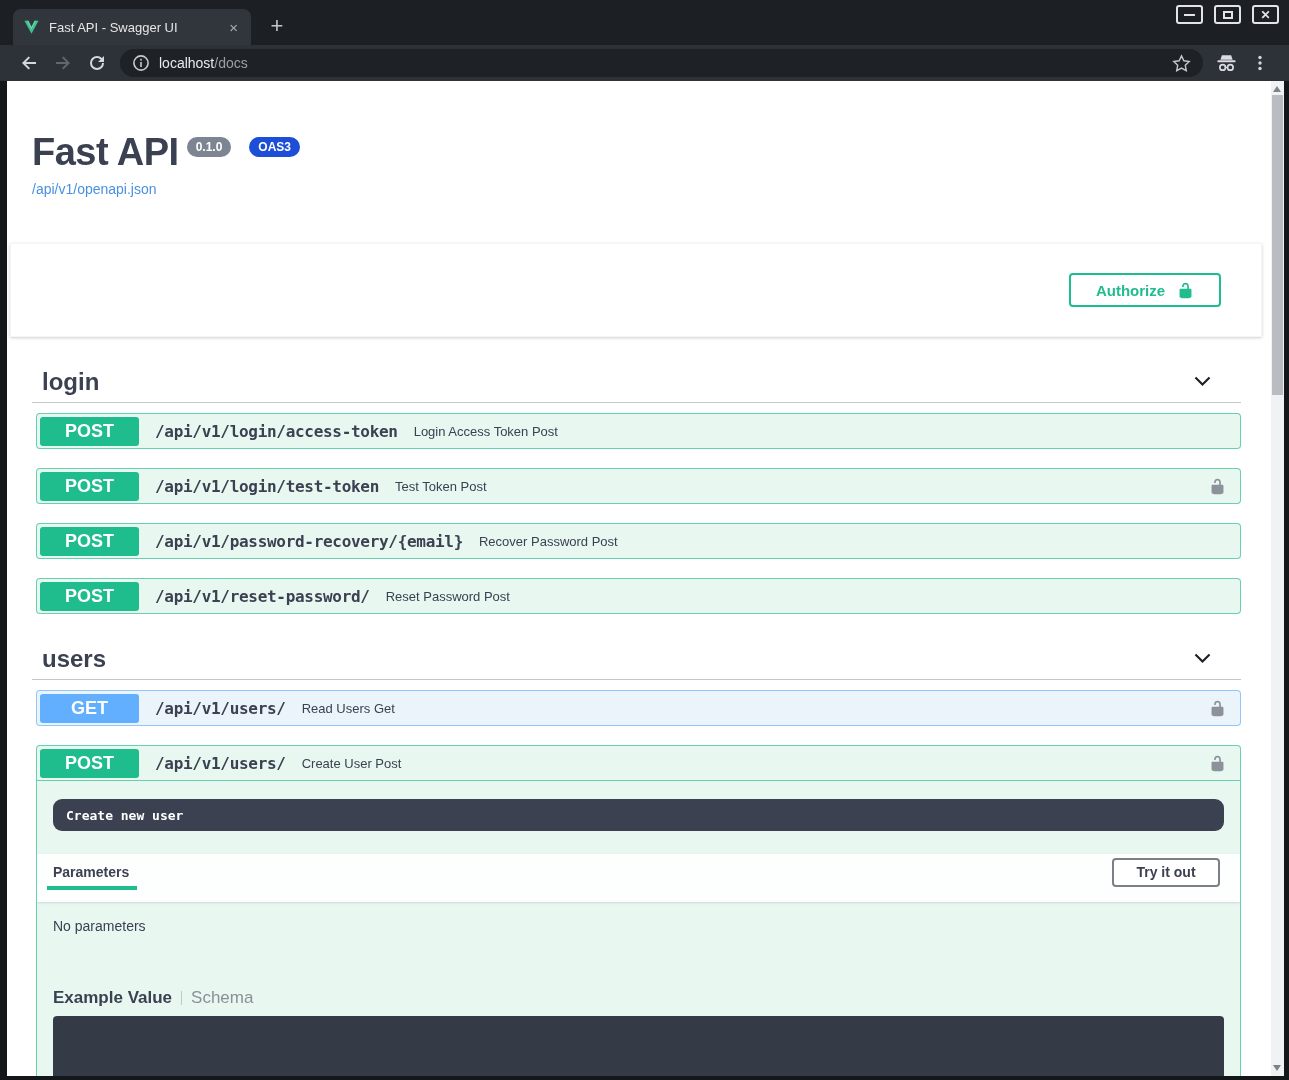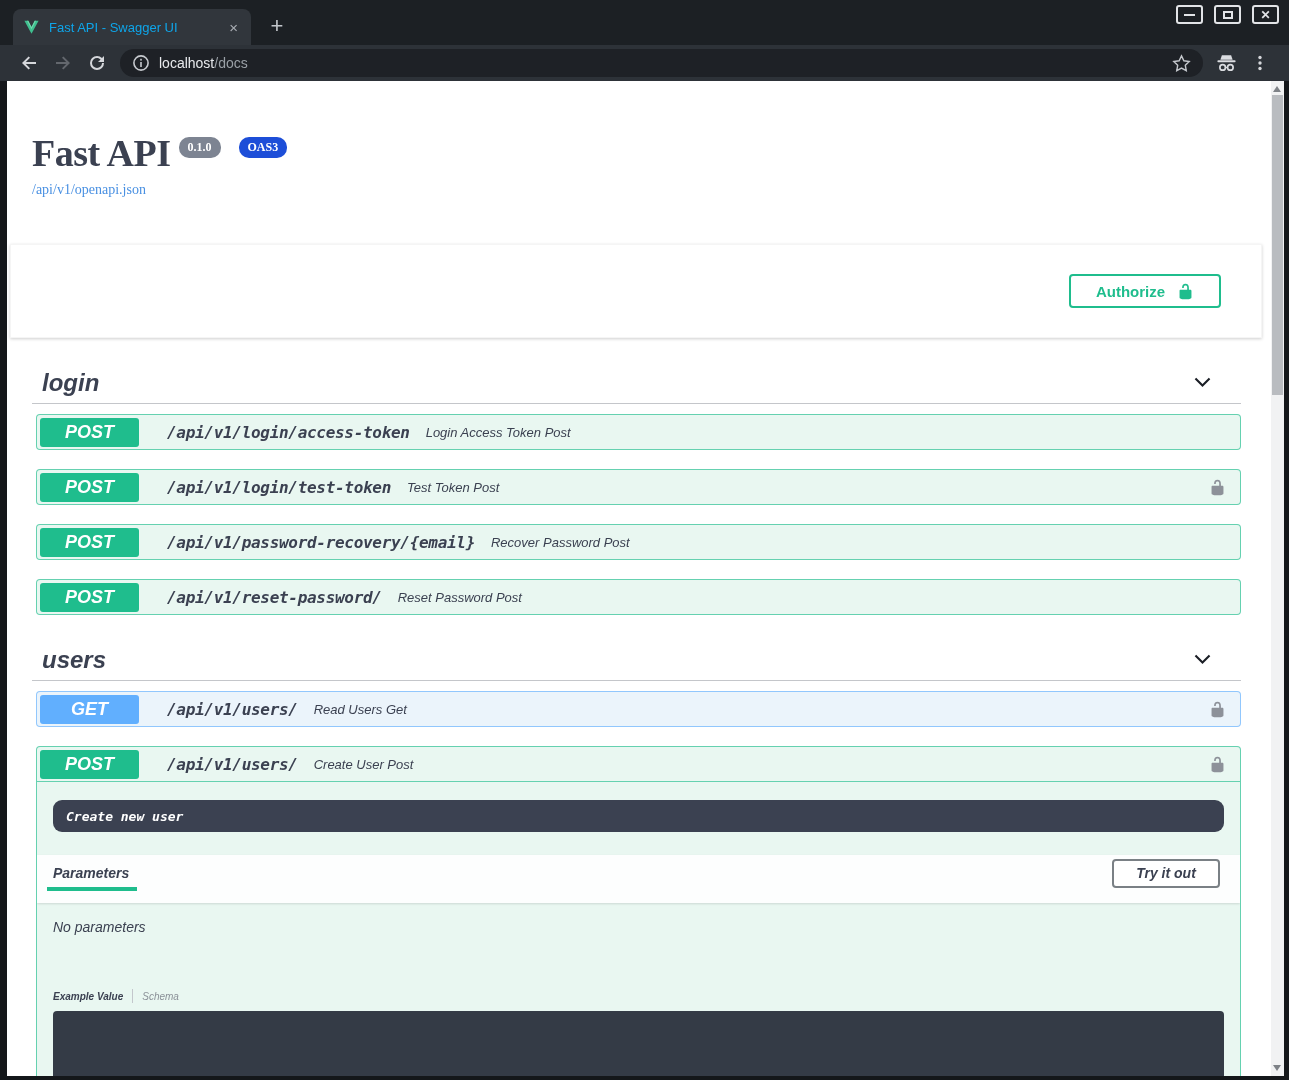--- a/index.html
+++ b/index.html
@@ -5,21 +5,21 @@
   * { margin:0; padding:0; box-sizing:border-box; }
   html,body { background:#101214; }
   body { font-family:"Liberation Sans", sans-serif; }
   .window { position:relative; width:1289px; height:1080px; background:#14171a; overflow:hidden; }
 
   
   .titlebar { position:relative; height:45px; background:#1c2024; }
   .tab { position:absolute; left:13px; top:9px; width:238px; height:36px; background:#31363c;
          border-radius:8px 8px 0 0; display:flex; align-items:center; padding:0 10px; gap:9px; }
   .favicon { width:17px; height:16px; flex:0 0 auto; display:flex; }
-  .tabtitle { flex:1; color:#0ea5e9; font-size:13px; white-space:nowrap; overflow:hidden; }
+  .tabtitle { flex:1; color:#e5e5e5; font-size:13px; white-space:nowrap; overflow:hidden; }
   .tabclose { color:#a9adb3; font-size:15px; line-height:15px; cursor:default; padding:0 3px; }
   .newtab { position:absolute; left:263px; top:13px; width:28px; height:28px; color:#c2c6cb;
             font-size:22px; line-height:26px; text-align:center; }
   .winbtns { position:absolute; right:10px; top:5px; display:flex; gap:11px; }
   .wbtn { width:27px; height:19px; border:2px solid #e2e4e7; border-radius:3px;
           display:flex; align-items:center; justify-content:center; }
   .glyph-min { width:11px; height:2px; background:#e2e4e7; }
   .glyph-max { width:10px; height:8px; border:2px solid #e2e4e7; }
   .glyph-close { color:#e2e4e7; font-size:12px; font-weight:bold; line-height:12px; }
 
@@ -35,53 +35,53 @@
   
   .viewport { position:relative; margin-left:7px; width:1277px; height:995px; background:#fff; overflow:hidden; }
   .scrollbar { position:absolute; top:0; right:0; width:13px; height:100%; background:#f1f2f3; z-index:40; }
   .scroll-thumb { position:absolute; top:14px; left:1px; width:11px; height:300px; background:#b9bcc0; }
   .arr { position:absolute; left:2px; width:0; height:0; border-left:4.5px solid transparent; border-right:4.5px solid transparent; }
   .arr-up { top:5px; border-bottom:6px solid #7e8287; }
   .arr-down { bottom:5px; border-top:6px solid #7e8287; }
 
   .content { height:100%; padding:0 43px 0 25px; overflow:hidden; color:#3b4151; }
 
-  .info { padding-top:50px;font-family:Liberation Serif, serif; }
+  .info { padding-top:50px; }
   .apptitle { display:flex; align-items:center; gap:8px; }
   .apptitle h1 { font-size:38px; font-weight:bold; color:#3b4151; letter-spacing:-0.5px; }
   .badges { display:flex; gap:18px; align-self:flex-start; margin-top:6px; }
   .pill { color:#fff; font-size:12px; font-weight:bold; padding:3px 9px; border-radius:10px; }
   .pill.ver { background:#7d8492; }
   .pill.oas { background:#1d4ed8; }
   .speclink { margin-top:7px; font-size:14px; }
   .speclink a { color:#4990e2; text-decoration:none; }
 
   .scheme-container { margin:46px -21px 0 -22px; height:94px; background:#fff;
       box-shadow:0 1px 3px rgba(0,0,0,0.19); border:1px solid rgba(0,0,0,0.04);
       display:flex; align-items:center; justify-content:flex-end; padding-right:40px; }
   .auth-btn { width:152px; height:34px; background:#fff; border:2px solid #1fbd8d; border-radius:4px;
       display:flex; align-items:center; justify-content:center; gap:12px;
       color:#1fbd8d; font-size:15px; font-weight:bold; }
 
-  .section { margin-top:24px;font-style:italic; }
+  .section { margin-top:24px; }
   .tagheader { height:42px; border-bottom:1px solid rgba(59,65,81,0.3);
       display:flex; align-items:center; justify-content:space-between; padding:0 28px 0 10px; }
   .tagheader h3 { font-size:24px; font-weight:bold; color:#3b4151; }
   .chev { display:flex; }
 
   .oplist { margin-top:10px; }
   .opblock { margin-left:4px; border-radius:4px; height:36px; display:flex; align-items:center;
       padding:0 8px 0 3px; margin-bottom:19px; }
   .opblock.post { background:#e9f7f1; border:1px solid rgba(31,189,141,0.65); }
   .opblock.get  { background:#ebf4fb; border:1px solid rgba(97,175,254,0.65); }
   .method { width:99px; height:29px; border-radius:3px; color:#fff; font-size:18px; font-weight:bold;
       display:flex; align-items:center; justify-content:center; flex:0 0 auto; }
   .post .method, .opblock-open .method { background:#1fbd8d; }
   .get .method { background:#61affe; }
-  .path { margin-left:28px; font-family:"DejaVu Sans Mono","Liberation Mono",monospace;
+  .path { margin-left:16px; font-family:"DejaVu Sans Mono","Liberation Mono",monospace;
       font-weight:bold; font-size:16px; color:#3b4151; letter-spacing:-0.3px; }
   .summary { margin-left:16px; font-size:13px; color:#3b4151; }
   .lockbtn { margin-left:auto; display:flex; padding-right:6px; }
 
   
   .opblock-open { margin-left:4px; border:1px solid rgba(31,189,141,0.65); border-radius:4px;
       background:#e9f7f1; overflow:hidden; }
   .ophead { height:35px; display:flex; align-items:center; padding:0 8px 0 3px;
       border-bottom:1px solid rgba(31,189,141,0.65); }
   .tagbar { margin:18px 16px 0; height:32px; background:#3b4151; border-radius:9px;
@@ -99,21 +99,21 @@
   .noparams { padding:16px 16px 21px; font-size:14px; color:#3b4151; }
   .reqheader { height:55px; background:rgba(255,255,255,0.88); box-shadow:0 1px 2px rgba(0,0,0,0.12);
       display:flex; align-items:center; padding:0 20px 0 16px; }
   .reqtitle { font-size:14px; font-weight:bold; color:#3b4151; }
   .required { color:#f93e3e; font-size:10px; position:relative; top:-5px; margin-left:3px; }
   .mediaselect { margin-left:auto; width:230px; height:29px; background:#fff; border:2px solid #41444e;
       border-radius:6px; display:flex; align-items:center; padding:0 12px;
       font-size:14px; font-weight:bold; color:#3b4151; box-shadow:0 1px 2px rgba(0,0,0,0.18); }
   .mediaselect .selchev { margin-left:auto; display:flex; }
   .modelbox { padding:33px 16px 40px; }
-  .modeltabs { display:flex; align-items:center; font-size:10px; }
+  .modeltabs { display:flex; align-items:center; font-size:17px; }
   .modeltabs .active { font-weight:bold; color:#3b4151; }
   .modeltabs .sep { width:1px; height:14px; background:#c3c7cc; margin:0 9px; }
   .modeltabs .inactive { color:#8a9097; }
   .codeblock { margin-top:8px; background:#343b46; border-radius:4px; padding:12px 12px 40px; min-height:70px; }
 </style>
 </head>
 <body>
 
 <div class="window">
 

